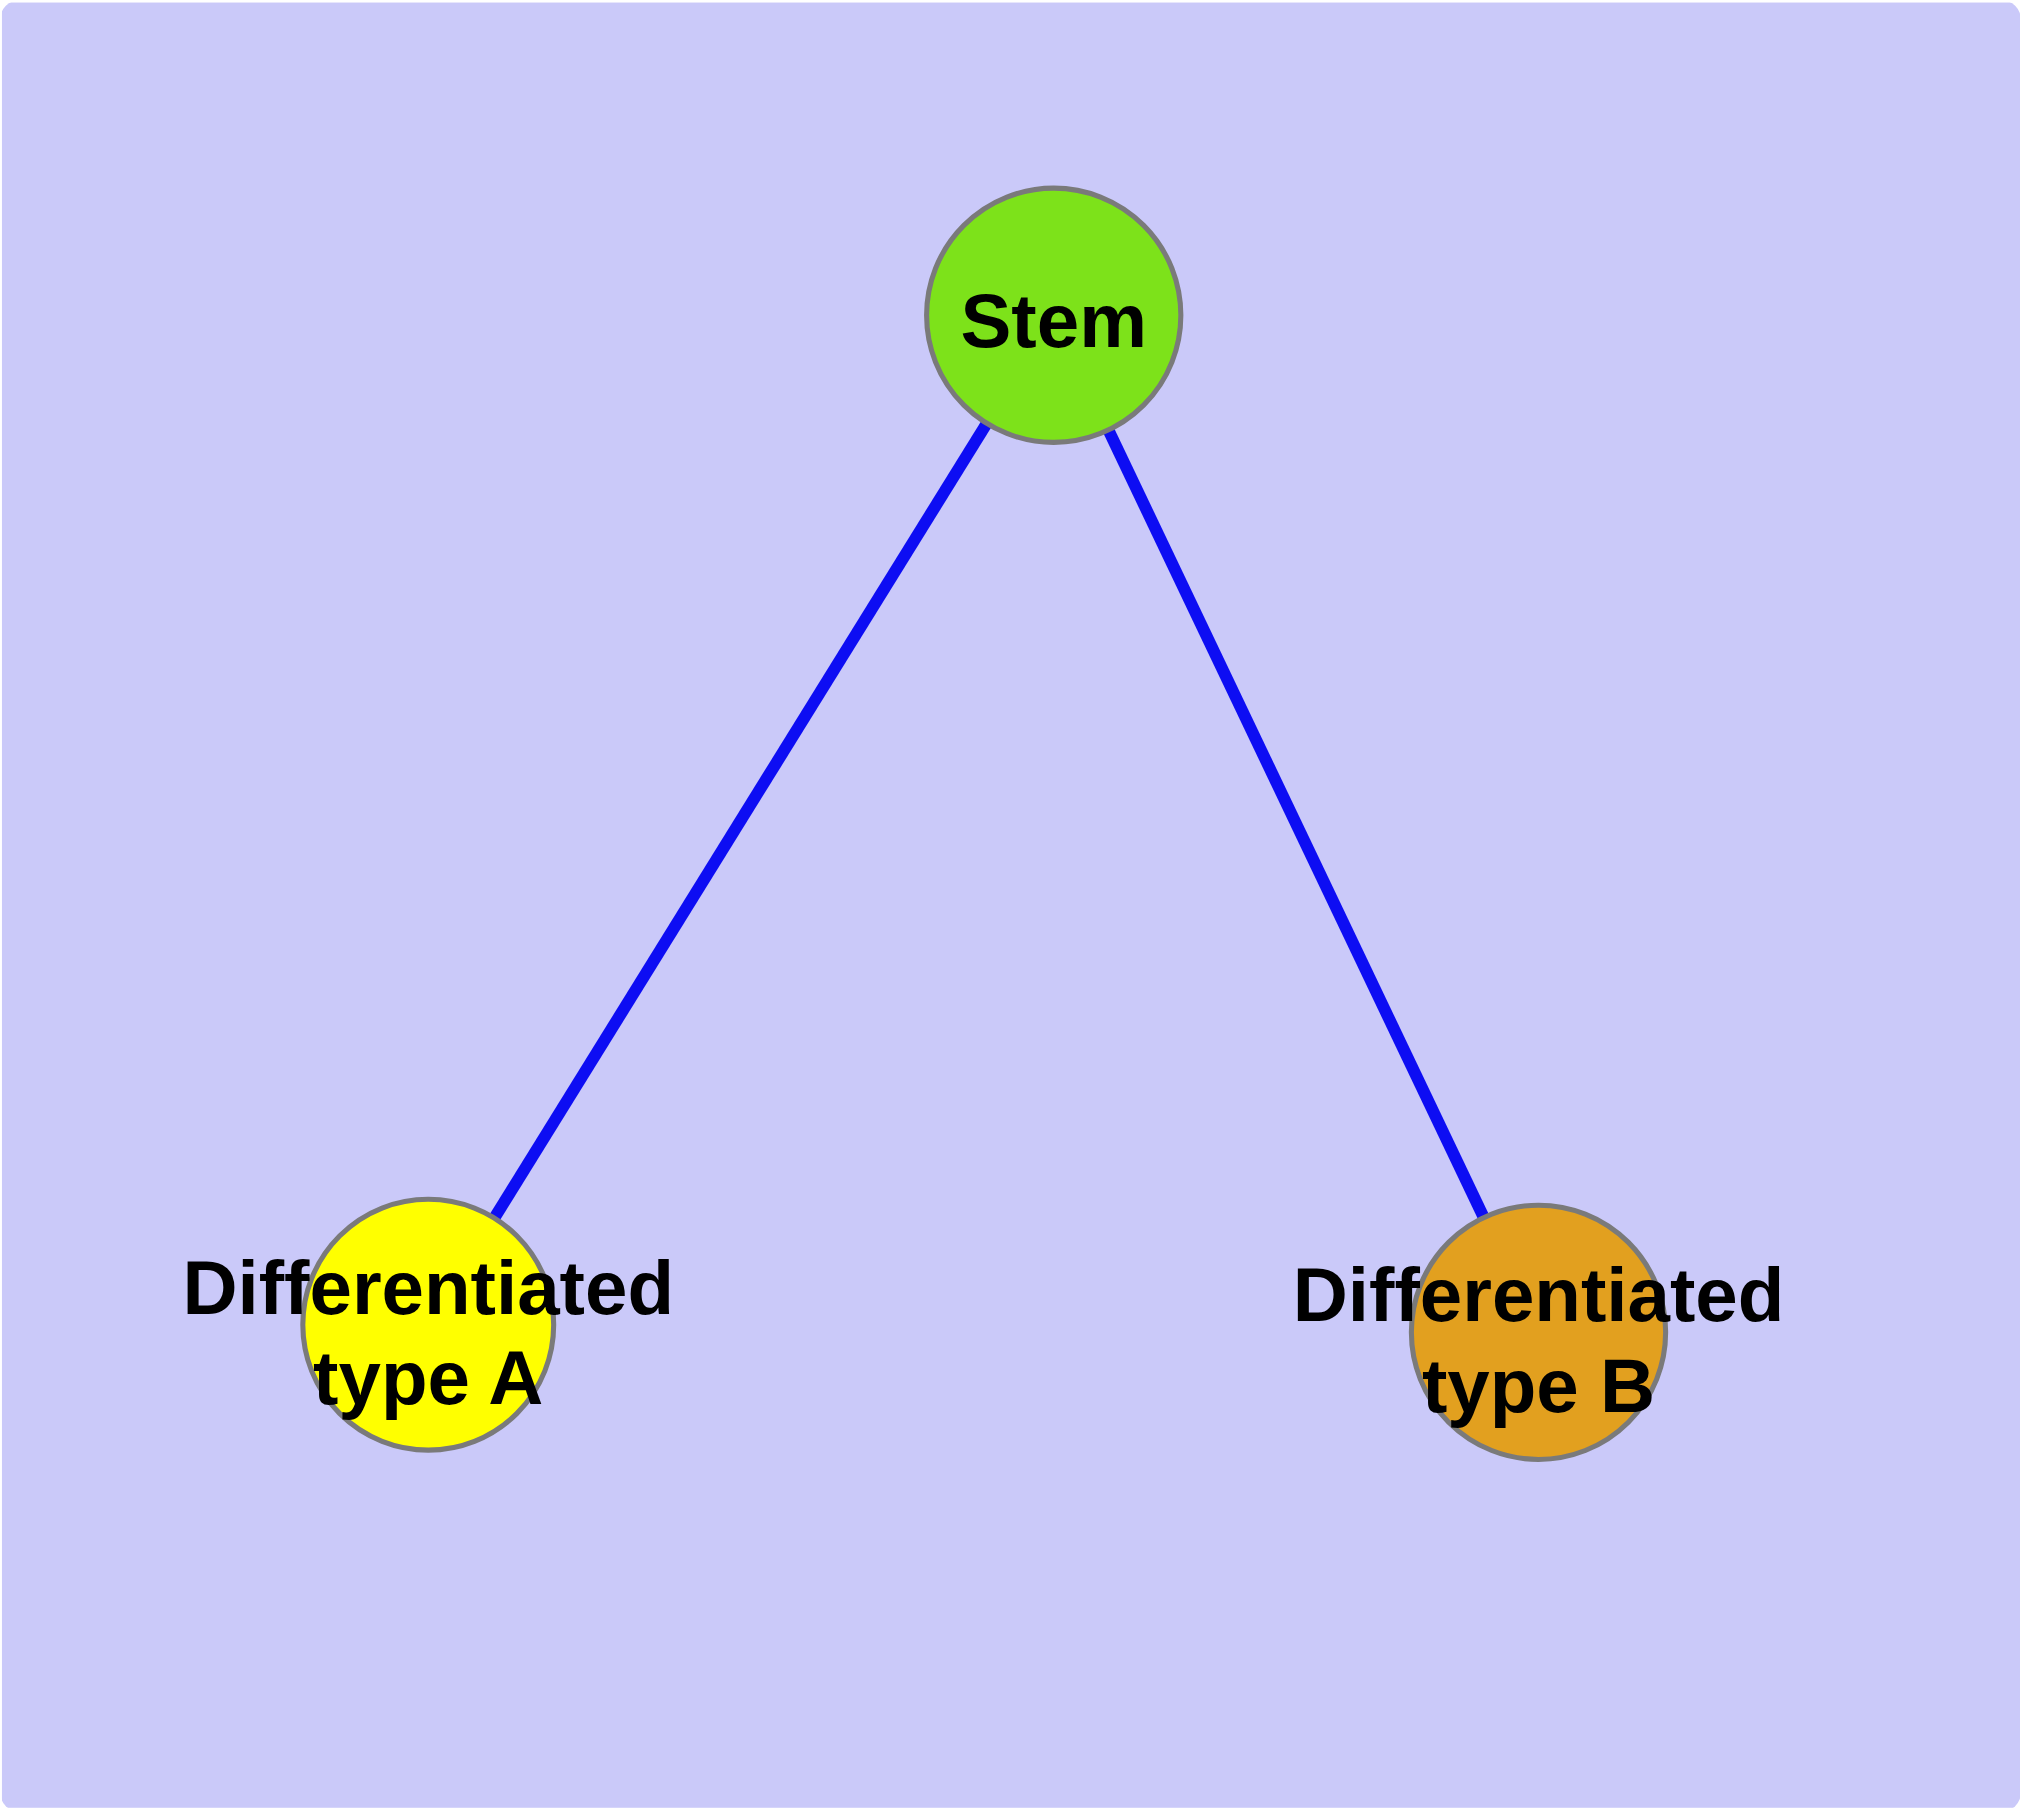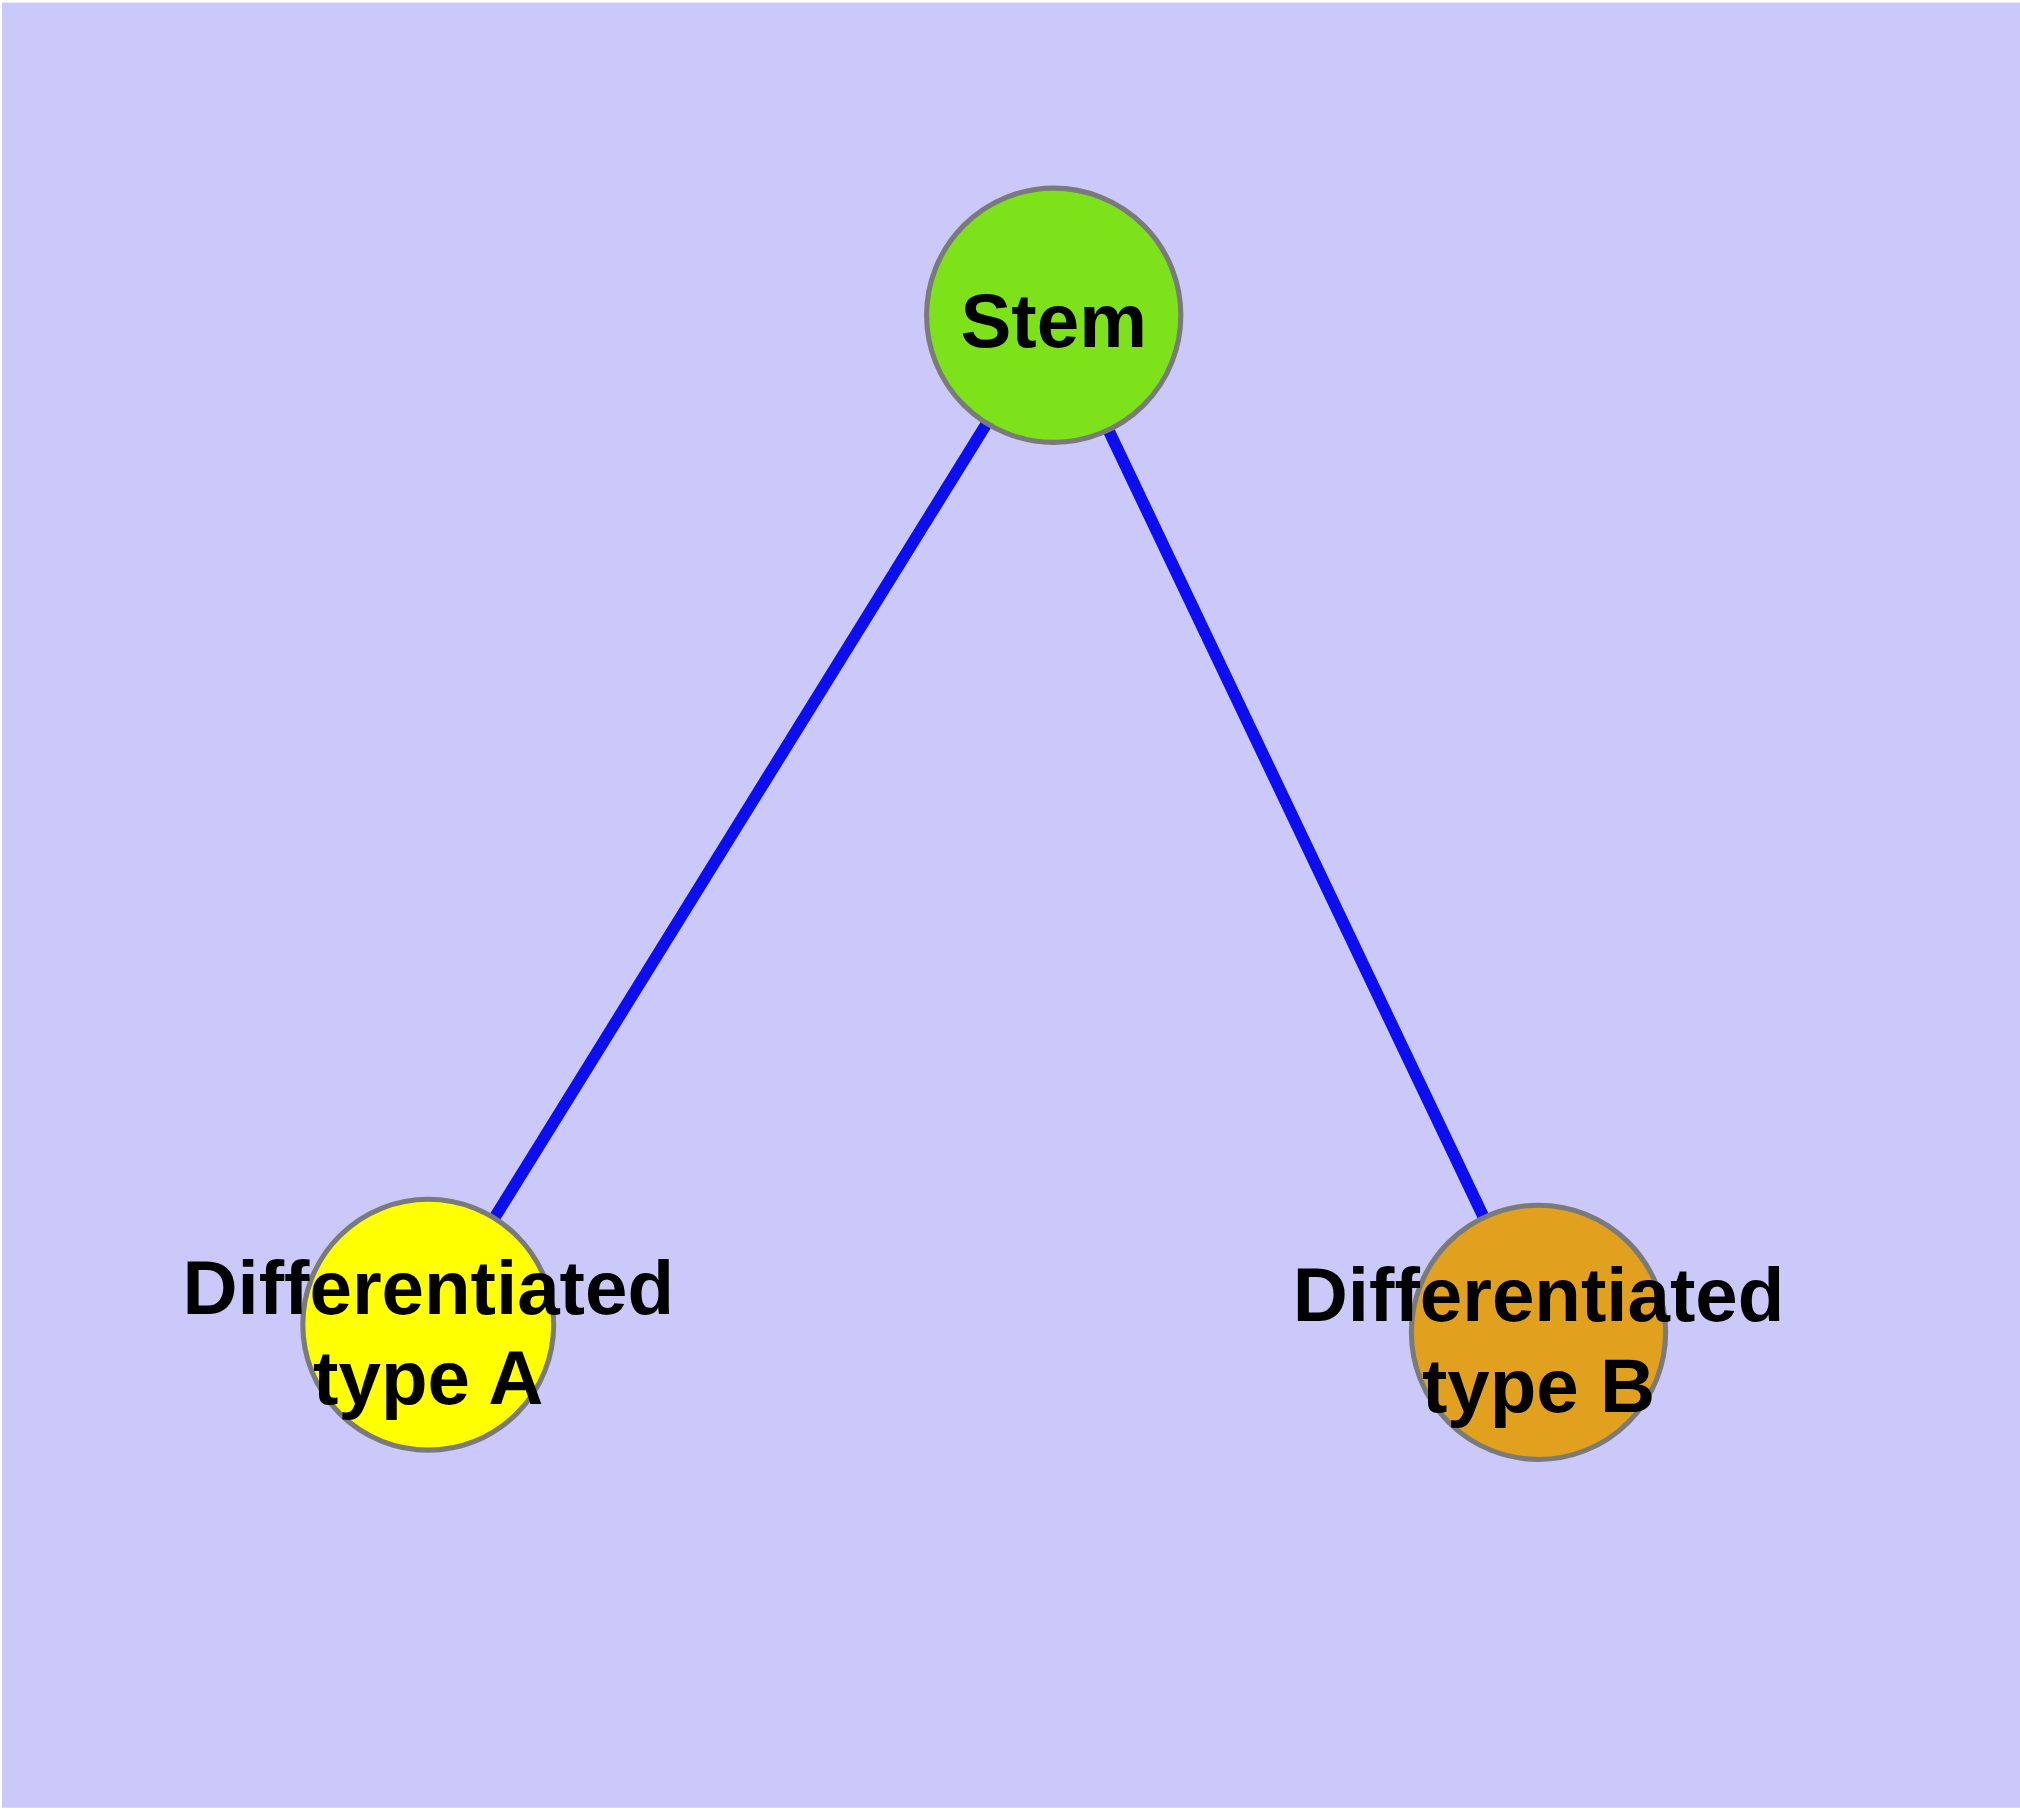--- a/index.html
+++ b/index.html
@@ -6,20 +6,21 @@
     margin: 0;
     padding: 0;
     background: #ffffff;
   }
   .canvas {
     position: relative;
     width: 2021px;
     height: 1812px;
     background: #ffffff;
     overflow: hidden;
+    border-radius: 20px;
   }
   .canvas svg {
     position: absolute;
     left: 0;
     top: 0;
     display: block;
   }
   .node-labels text {
     font-family: "Liberation Sans", sans-serif;
     font-weight: 700;

